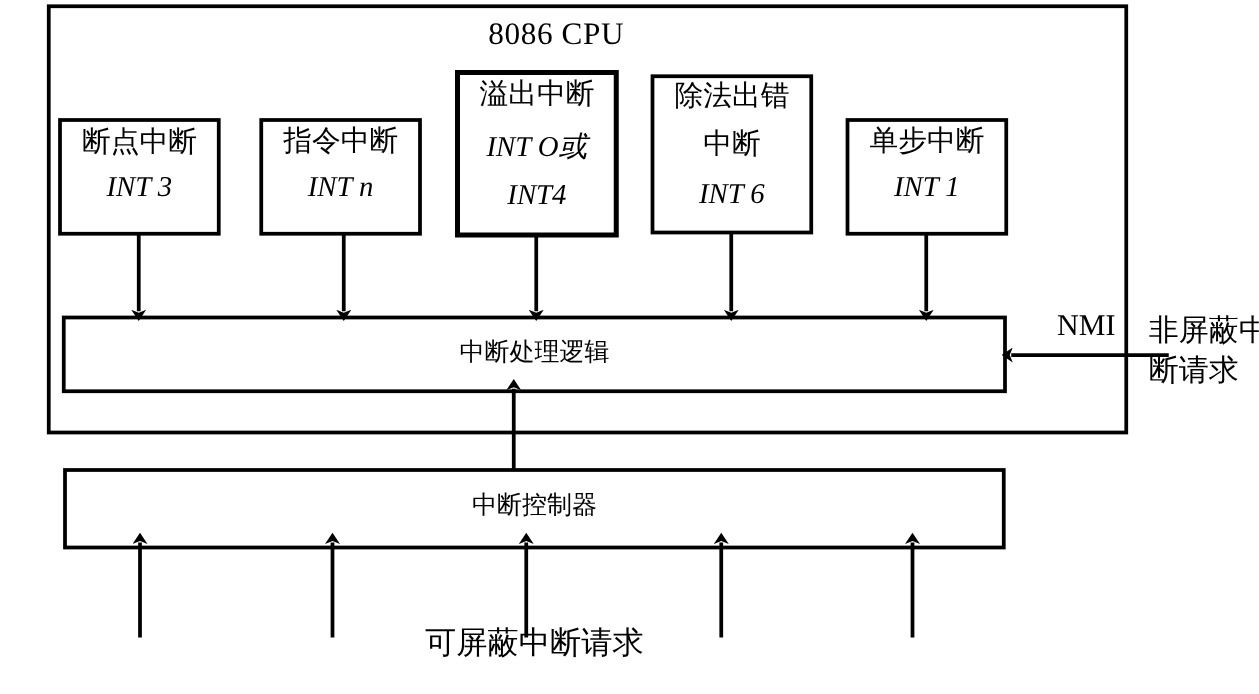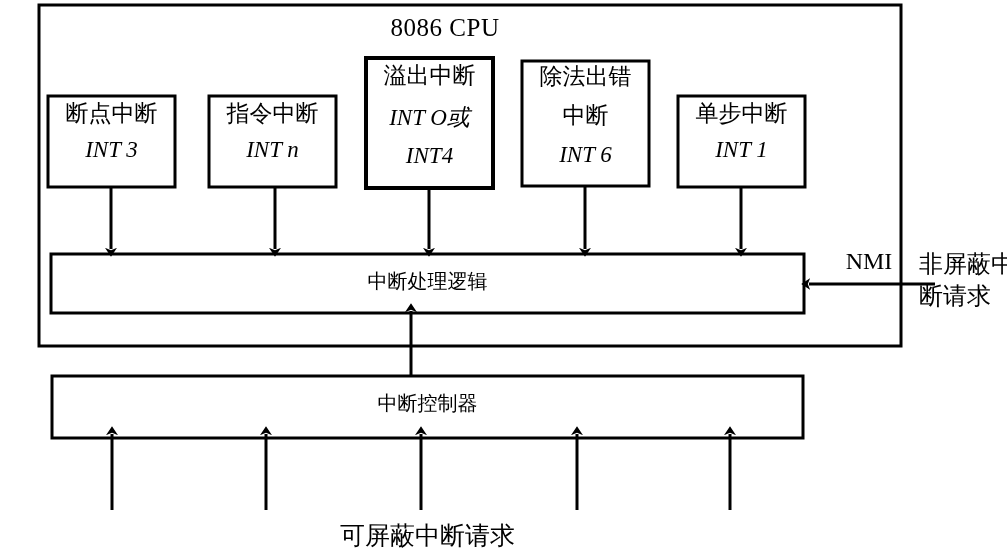--- a/index.html
+++ b/index.html
@@ -131,15 +131,15 @@
   <div class="lbl bar-text cjk" style="left:16px; top:270px; width:753px;">中断处理逻辑</div>
 
   <div class="lbl bar-text cjk" style="left:17px; top:392px; width:751px;">中断控制器</div>
 
 
   <div class="lbl sig-text ser" style="left:794px; top:248px; width:80px; text-align:center;">NMI</div>
 
   <div class="lbl side-text cjk" style="left:884px; top:282px; width:120px; text-align:left;">断请求</div>
   <div class="lbl side-text cjk" style="left:884px; top:250px; width:120px; text-align:left;">非屏蔽中</div>
 
-  <div class="lbl bottom-text cjk" style="left:17px; top:522px; width:751px;">可屏蔽中断请求</div>
+  <div class="lbl bottom-text cjk" style="left:17px; top:500px; width:751px;">可屏蔽中断请求</div>
 
 </div>
 
 </body></html>

